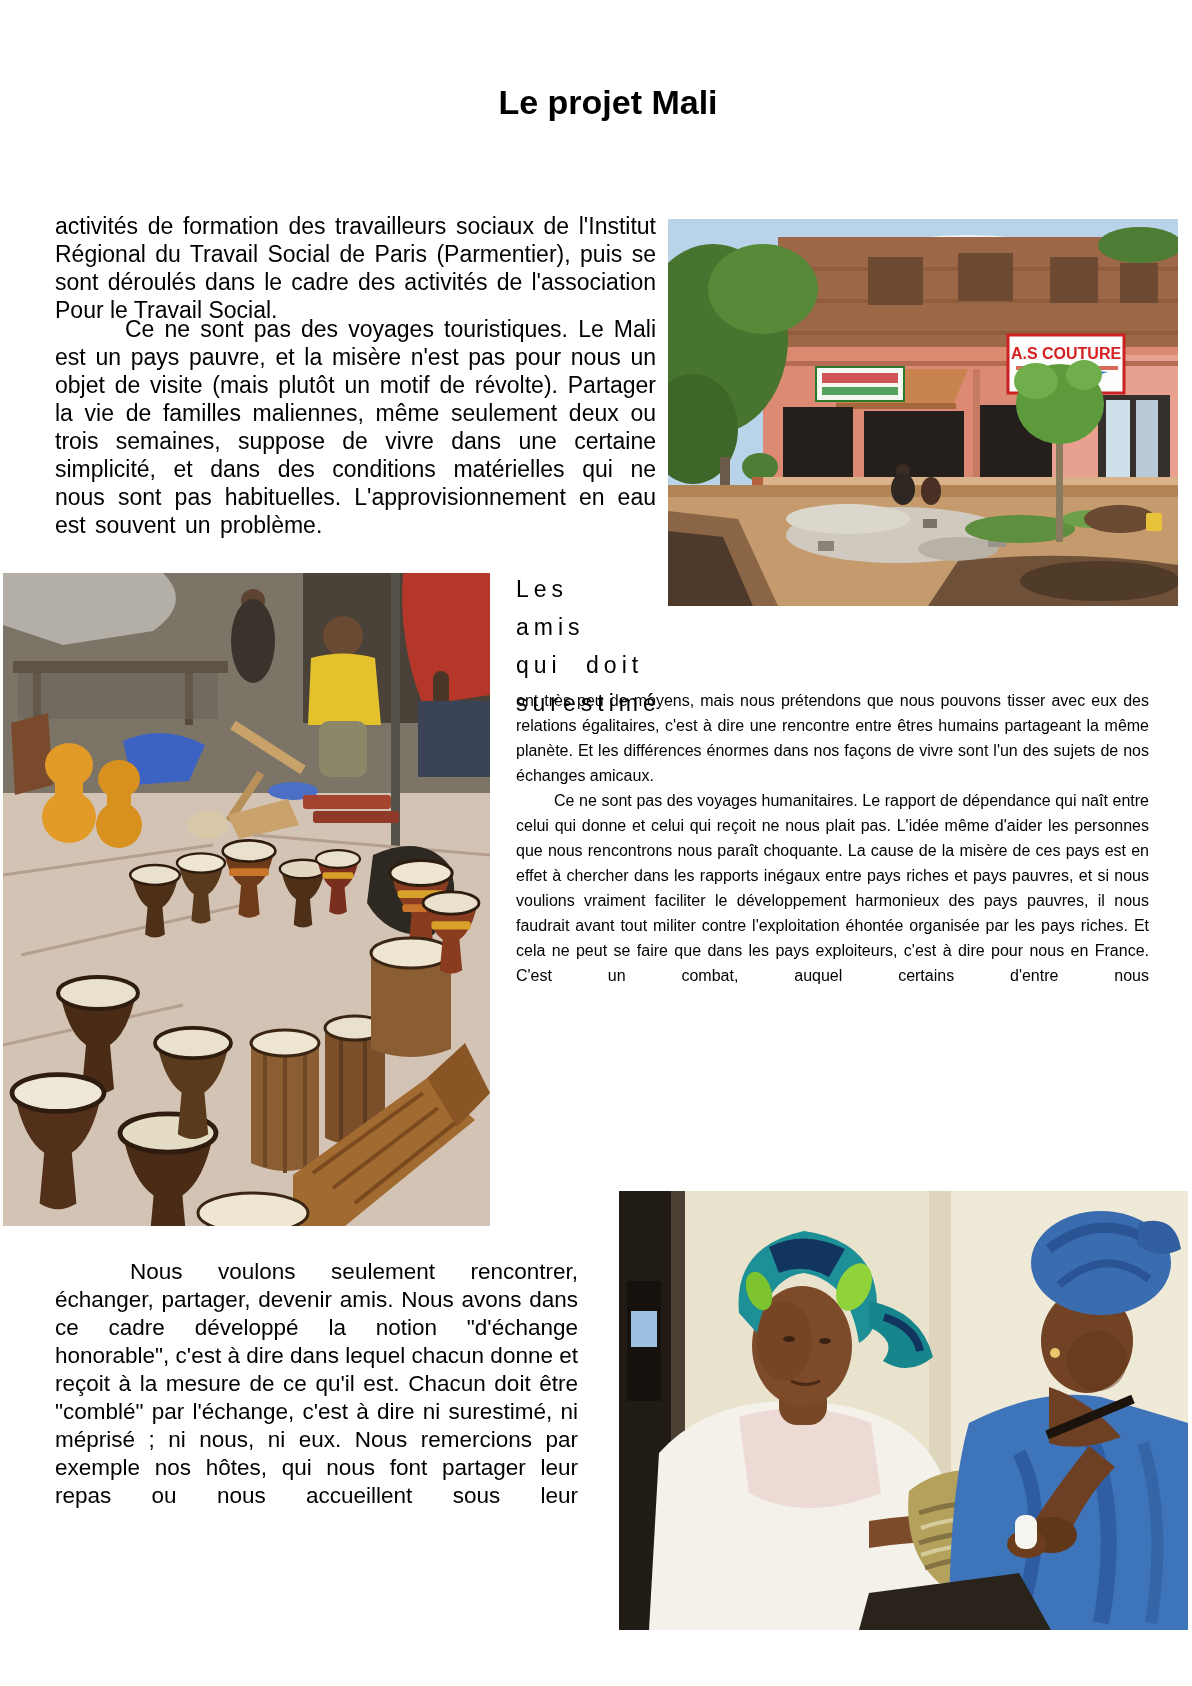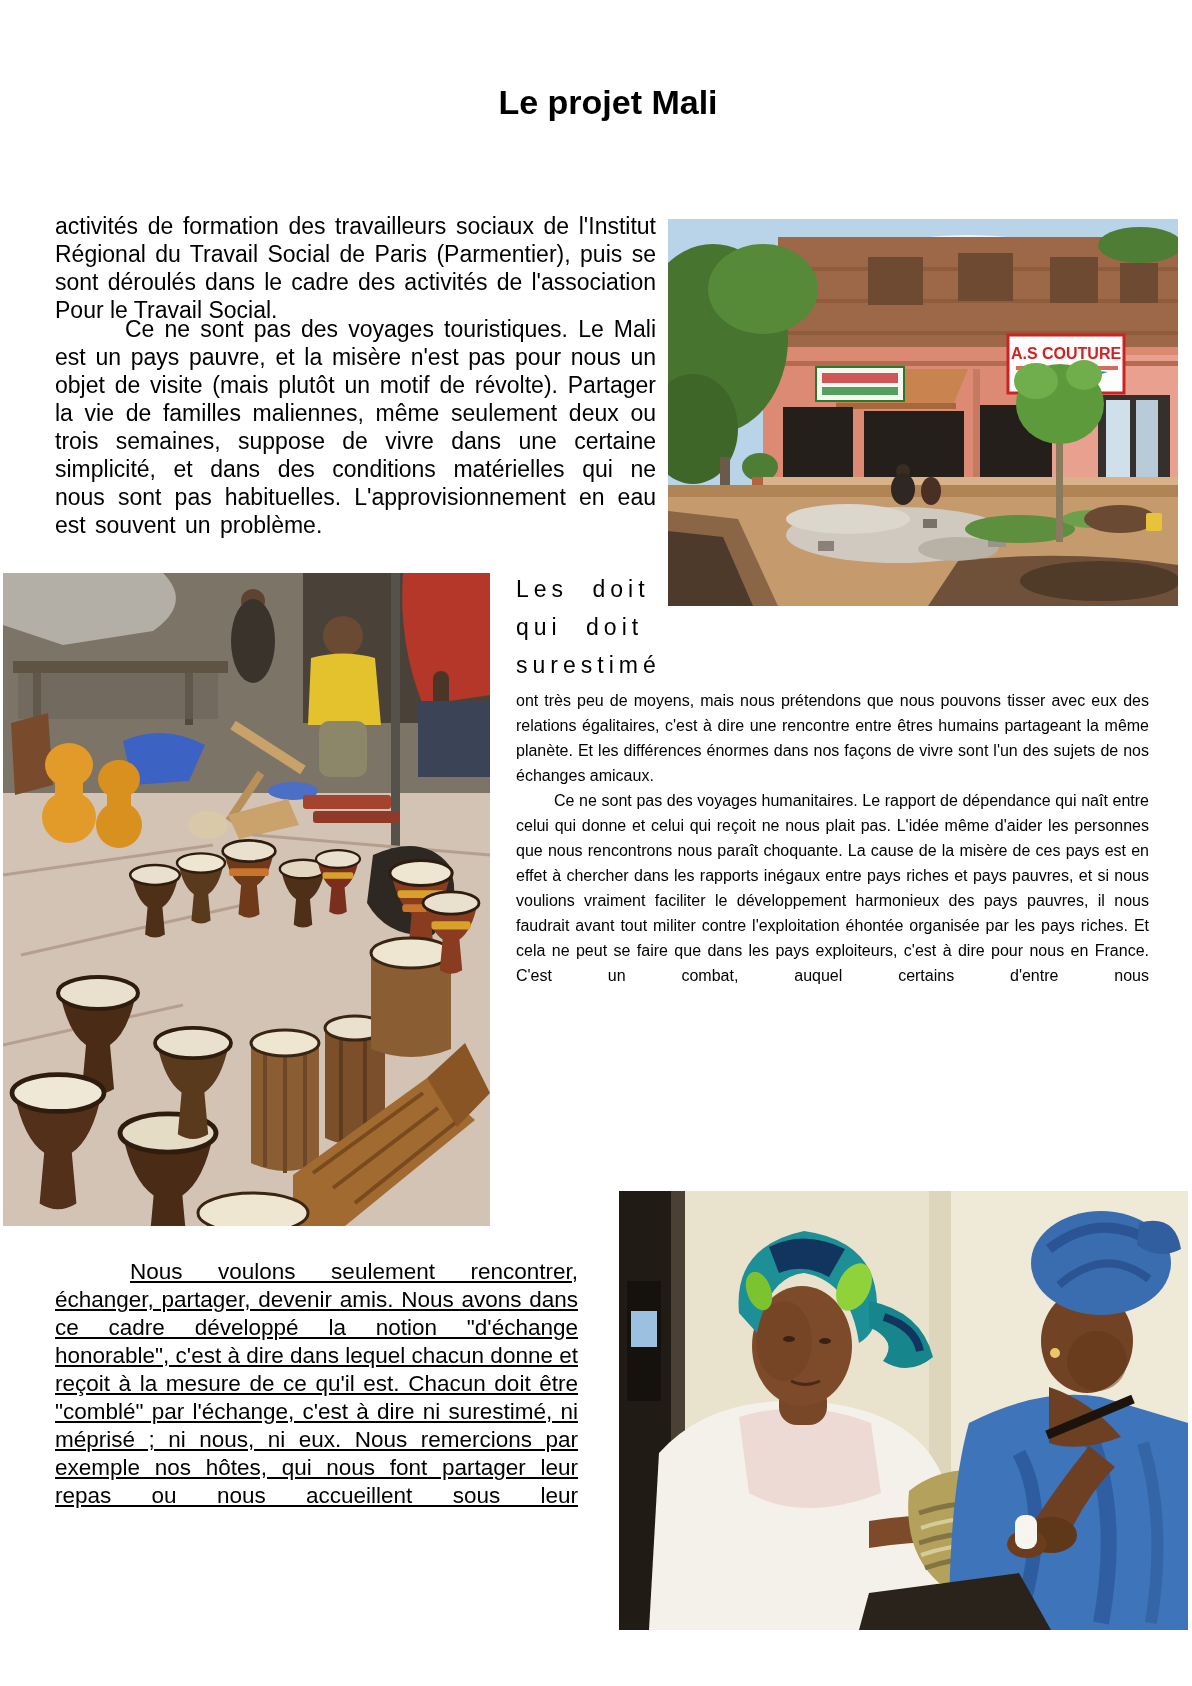--- a/index.html
+++ b/index.html
@@ -16,41 +16,41 @@
   .rcol-txt{font-size:16px;line-height:25px;text-align:justify;}
   .body-txt p,.rcol-txt p{margin:0;padding:0;}
   #p-intro{top:120px;left:55px;width:1087px;text-indent:68px;text-align-last:justify;}
   #p-intro-left{top:176px;left:55px;width:601px;margin-top:36px;}
   #p-tourist{top:315px;left:55px;width:601px;text-indent:70px;word-spacing:3px;}
   #p-lesamis{top:570px;left:516px;width:142px;font-size:23px;line-height:38px;
              letter-spacing:5px;word-spacing:13px;text-align:left;}
   #rcol{top:688px;left:516px;width:633px;}
   #rcol .p2{text-indent:38px;text-align-last:justify;}
   #bcol{top:1258px;left:55px;width:523px;font-size:22.5px;line-height:28px;}
-  #bcol .p2{text-indent:75px;text-align-last:justify;text-decoration:underline;}
+  #bcol .p2{text-indent:75px;text-align-last:justify;}
   .photo{overflow:hidden;line-height:0;}
   .photo svg{display:block;width:100%;height:100%;}
   #photo-street{left:668px;top:219px;width:510px;height:387px;}
   #photo-drums{left:3px;top:573px;width:487px;height:653px;}
   #photo-women{left:619px;top:1191px;width:569px;height:439px;}
 </style>
 </head>
 <body>
 
 <div id="page">
 
   <div class="abs" id="title"><span>Le projet Mali</span></div>
 
 
   <div class="abs body-txt" id="p-intro-left">activités de formation des travailleurs sociaux de l'Institut Régional du Travail Social de Paris (Parmentier), puis se sont déroulés dans le cadre des activités de l'association Pour le Travail Social.</div>
 
   <div class="abs body-txt" id="p-tourist">Ce ne sont pas des voyages touristiques. Le Mali est un pays pauvre, et la misère n'est pas pour nous un objet de visite (mais plutôt un motif de révolte). Partager la vie de familles maliennes, même seulement deux ou trois semaines, suppose de vivre dans une certaine simplicité, et dans des conditions matérielles qui ne nous sont pas habituelles. L'approvisionnement en eau est souvent un problème.</div>
 
   <div class="abs" id="p-lesamis">
-    <div>Les doit</div>
+    <div>Les amis</div>
     <div>qui doit</div>
     <div>surestimé</div>
   </div>
 
   <div class="abs rcol-txt" id="rcol">
     <p class="p1">ont très peu de moyens, mais nous prétendons que nous pouvons tisser avec eux des relations égalitaires, c'est à dire une rencontre entre êtres humains partageant la même planète. Et les différences énormes dans nos façons de vivre sont l'un des sujets de nos échanges amicaux.</p>
     <p class="p2">Ce ne sont pas des voyages humanitaires. Le rapport de dépendance qui naît entre celui qui donne et celui qui reçoit ne nous plait pas. L'idée même d'aider les personnes que nous rencontrons nous paraît choquante. La cause de la misère de ces pays est en effet à chercher dans les rapports inégaux entre pays riches et pays pauvres, et si nous voulions vraiment faciliter le développement harmonieux des pays pauvres, il nous faudrait avant tout militer contre l'exploitation éhontée organisée par les pays riches. Et cela ne peut se faire que dans les pays exploiteurs, c'est à dire pour nous en France. C'est un combat, auquel certains d'entre nous</p>
   </div>
 
   <div class="abs body-txt" id="bcol">

